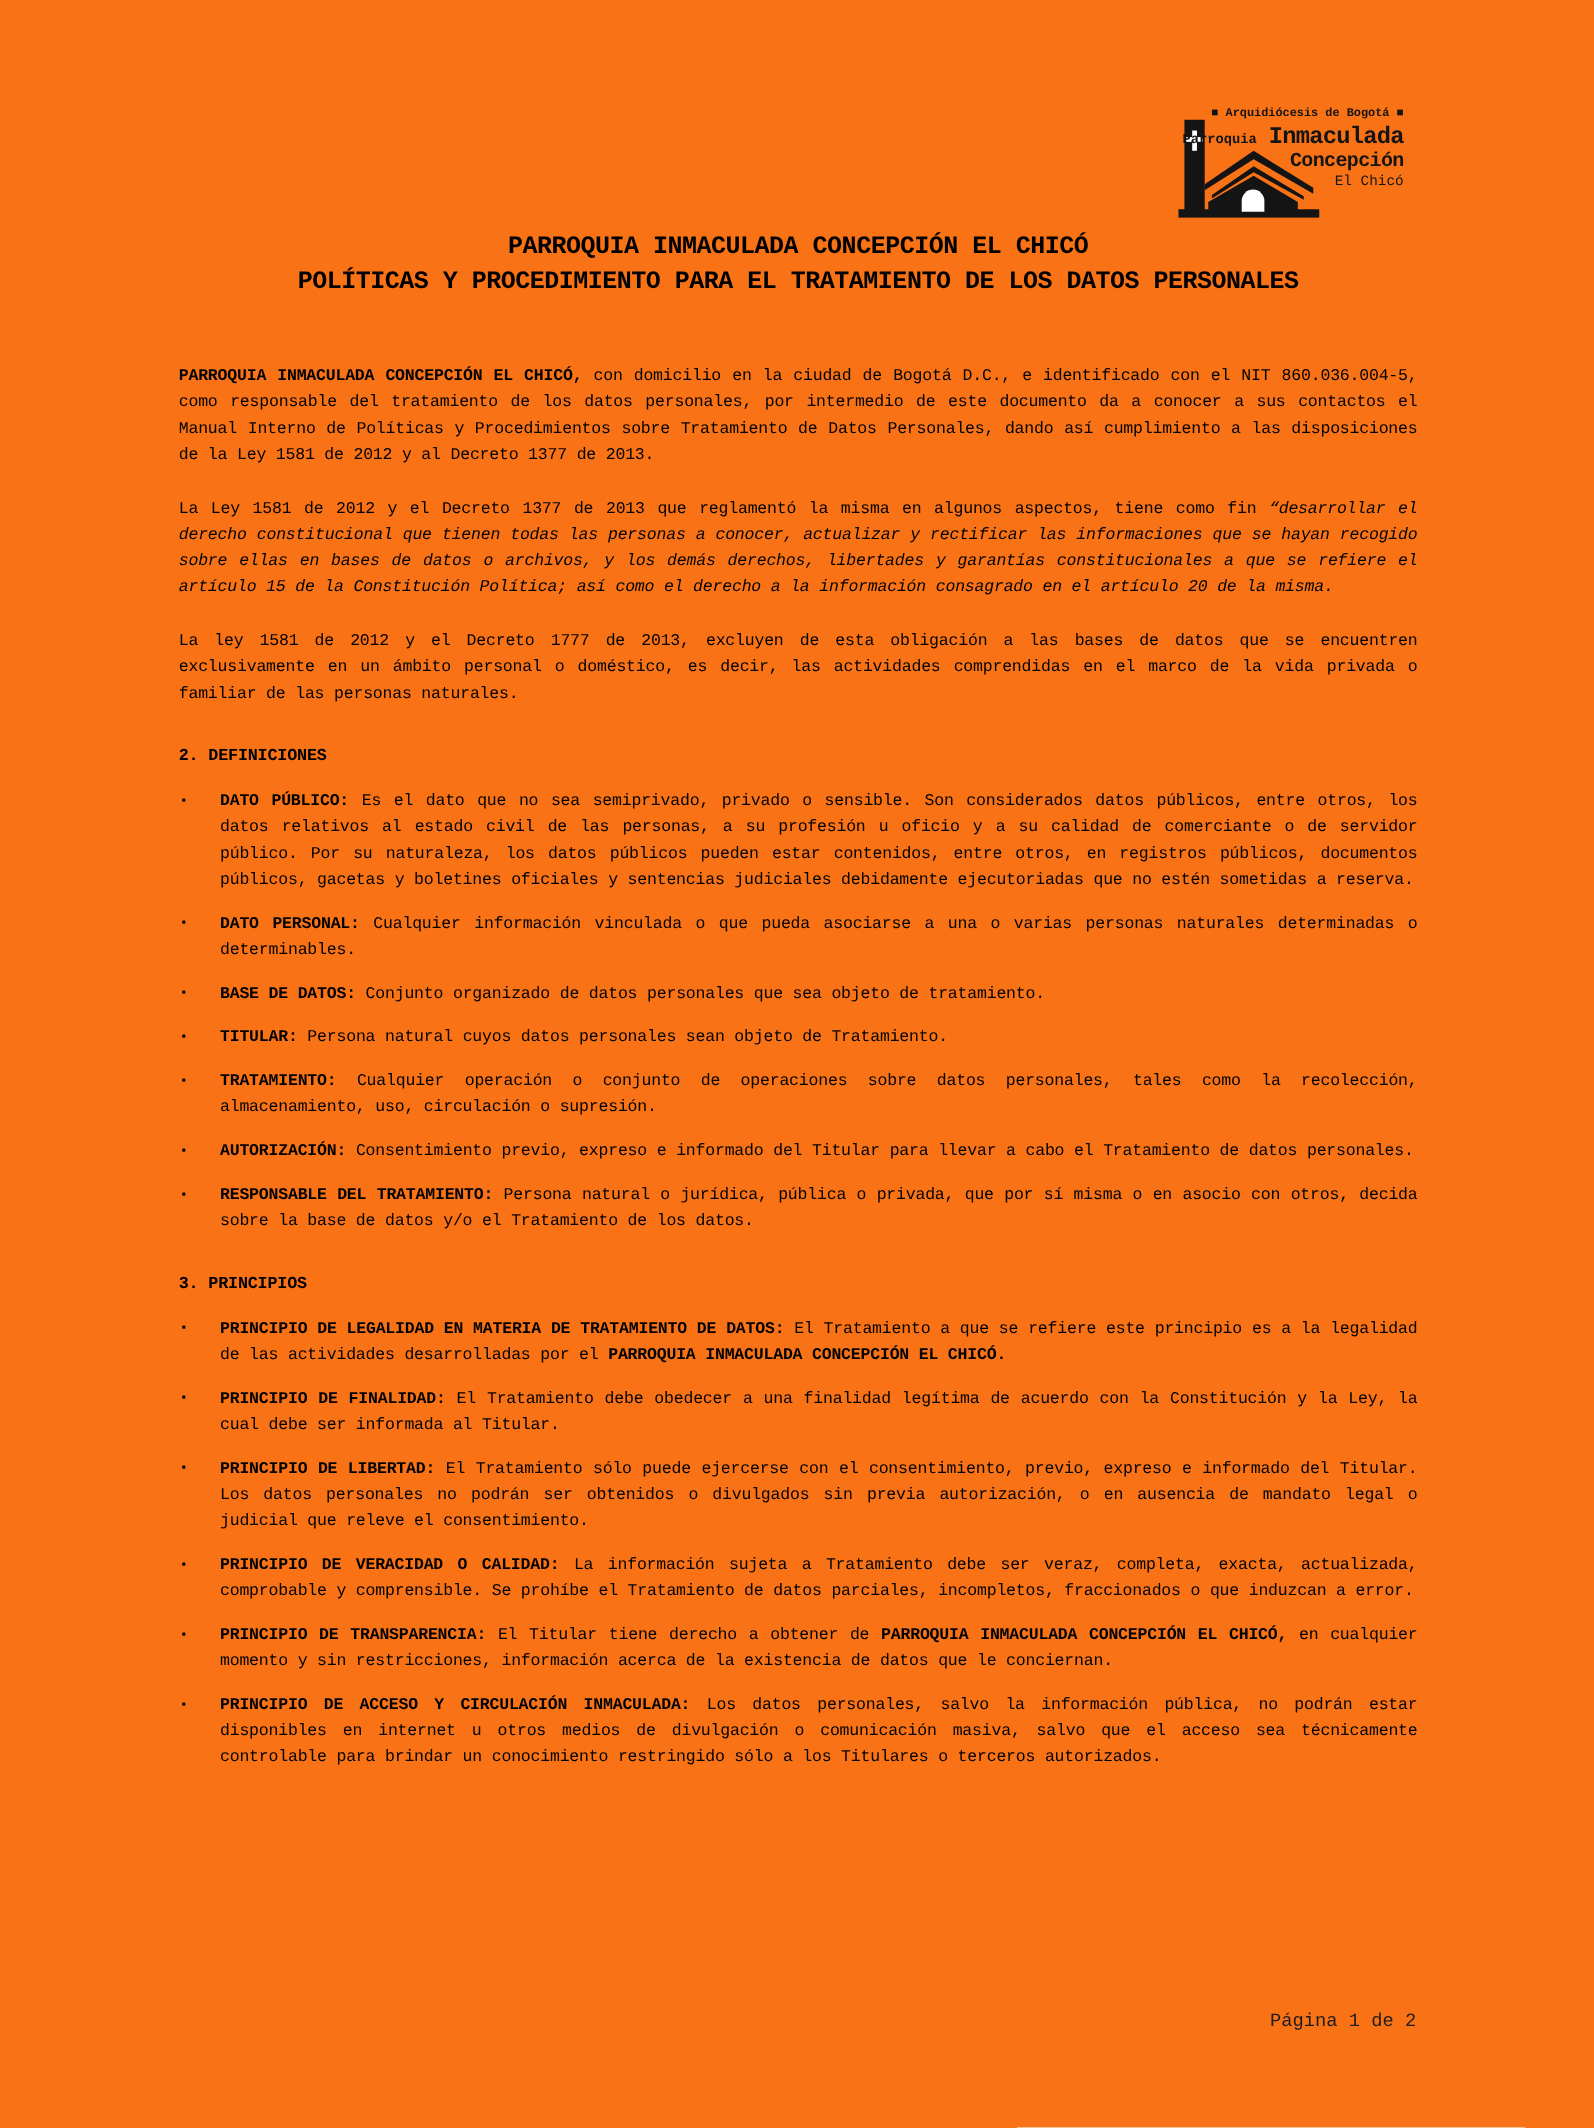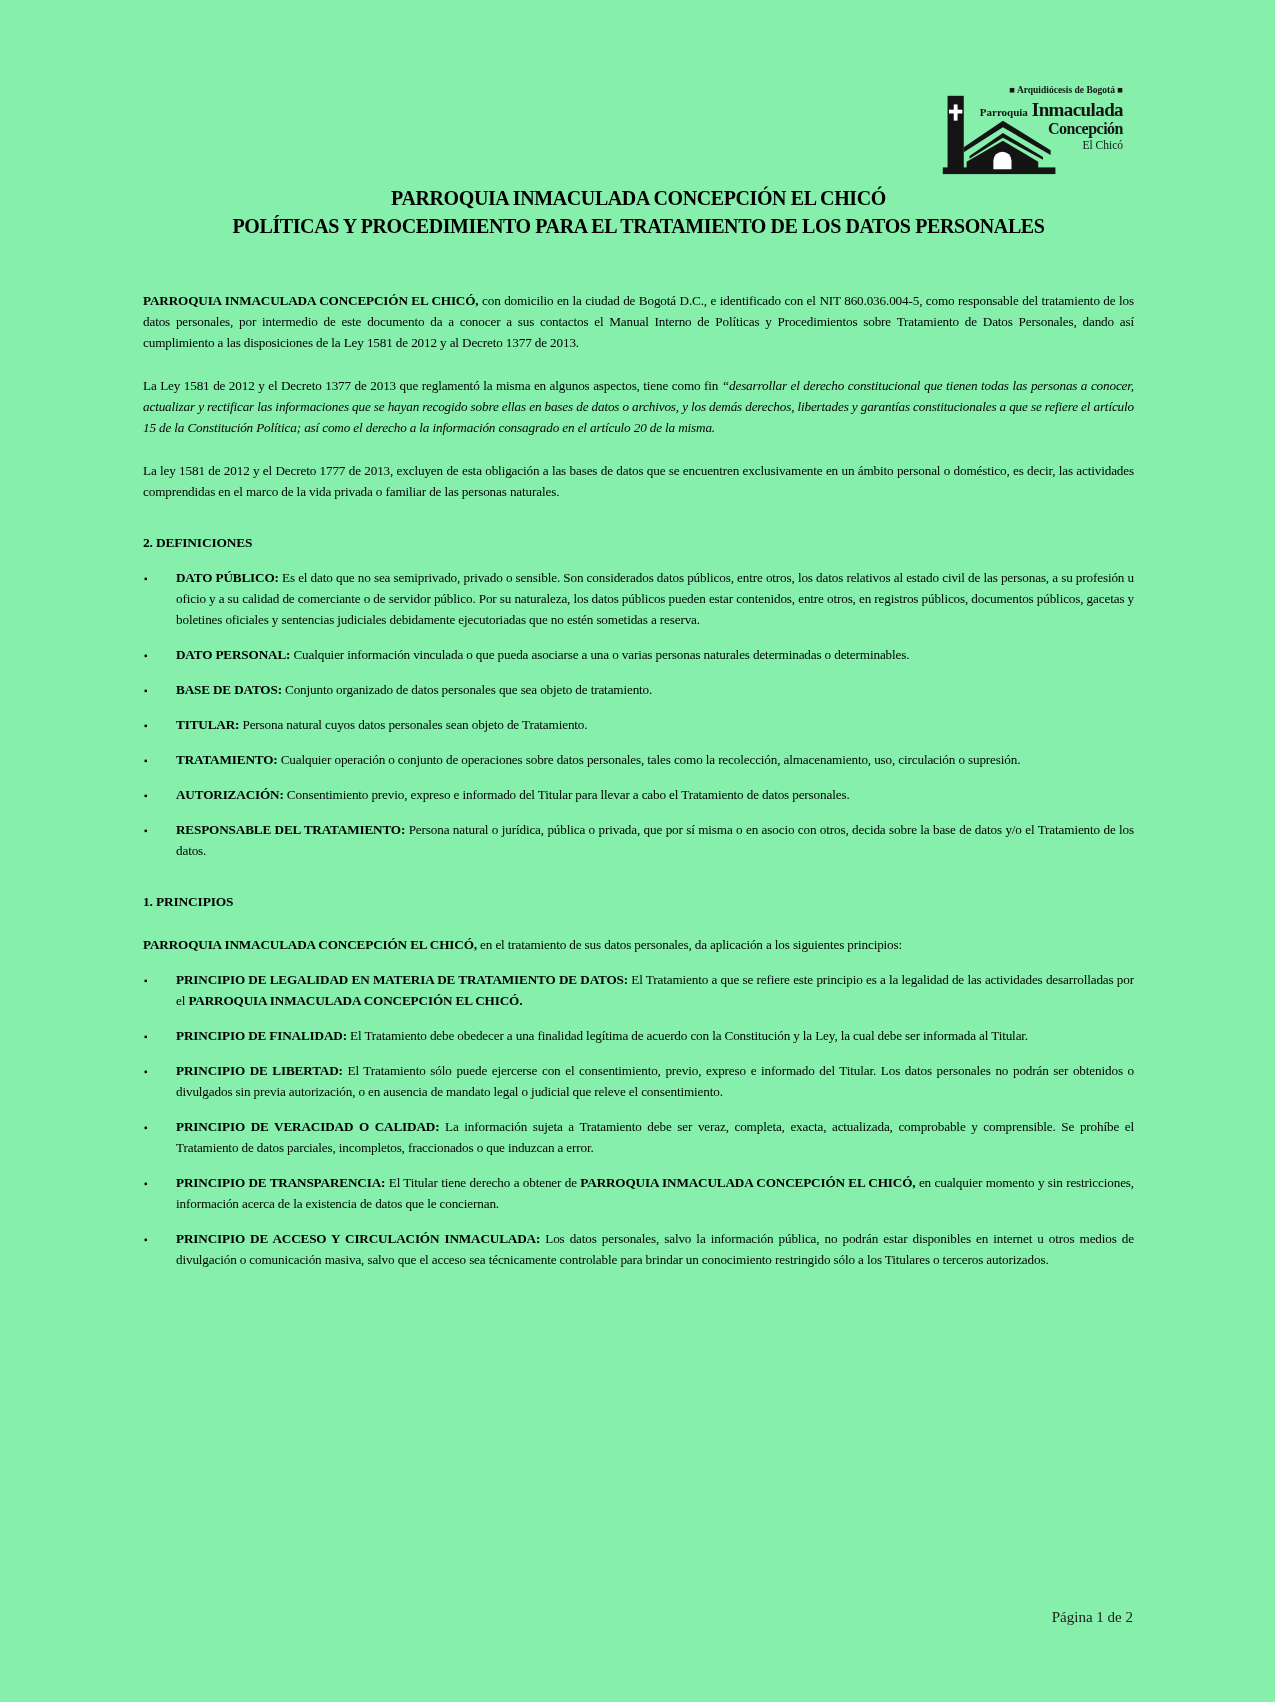--- a/index.html
+++ b/index.html
@@ -1,22 +1,22 @@
 <!DOCTYPE html>
 <html lang="es"><head>
 <meta charset="utf-8">
 <style>
   * { margin:0; padding:0; box-sizing:border-box; }
   html, body { background:#ffffff; }
   .page {
     position:relative;
     width:1275px; height:1702px;
-    background:#86efac;
+    background:#f97316;
     color:#000000;
-    font-family:Liberation Serif, serif;
+    font-family:Liberation Mono, monospace;
     overflow:hidden;
   }
   .content {
     position:absolute; left:143px; top:0; width:991px;
   }
   .doc-title {
     margin-top:184px;
     text-align:center;
     font-weight:bold;
     font-size:20px;
@@ -148,22 +148,21 @@
       <div class="bullet-item">
         <span class="bullet-marker">▪</span>
         <span class="b">AUTORIZACIÓN:</span><span> Consentimiento previo, expreso e informado del Titular para llevar a cabo el Tratamiento de datos personales.</span>
       </div>
       <div class="bullet-item">
         <span class="bullet-marker">▪</span>
         <span class="b">RESPONSABLE DEL TRATAMIENTO:</span><span> Persona natural o jurídica, pública o privada, que por sí misma o en asocio con otros, decida sobre la base de datos y/o el Tratamiento de los datos.</span>
       </div>
     </div>
 
-    <h2 class="sec-heading">1. PRINCIPIOS</h2>
-    <p class="para"><span class="b">PARROQUIA INMACULADA CONCEPCIÓN EL CHICÓ,</span><span> en el tratamiento de sus datos personales, da aplicación a los siguientes principios:</span></p>
+    <h2 class="sec-heading">3. PRINCIPIOS</h2>
 
     <div class="bullets">
       <div class="bullet-item">
         <span class="bullet-marker">▪</span>
         <span class="b">PRINCIPIO DE LEGALIDAD EN MATERIA DE TRATAMIENTO DE DATOS:</span><span> El Tratamiento a que se refiere este principio es a la legalidad de las actividades desarrolladas por el </span><span class="b">PARROQUIA INMACULADA CONCEPCIÓN EL CHICÓ.</span><span></span>
       </div>
       <div class="bullet-item">
         <span class="bullet-marker">▪</span>
         <span class="b">PRINCIPIO DE FINALIDAD:</span><span> El Tratamiento debe obedecer a una finalidad legítima de acuerdo con la Constitución y la Ley, la cual debe ser informada al Titular.</span>
       </div>

